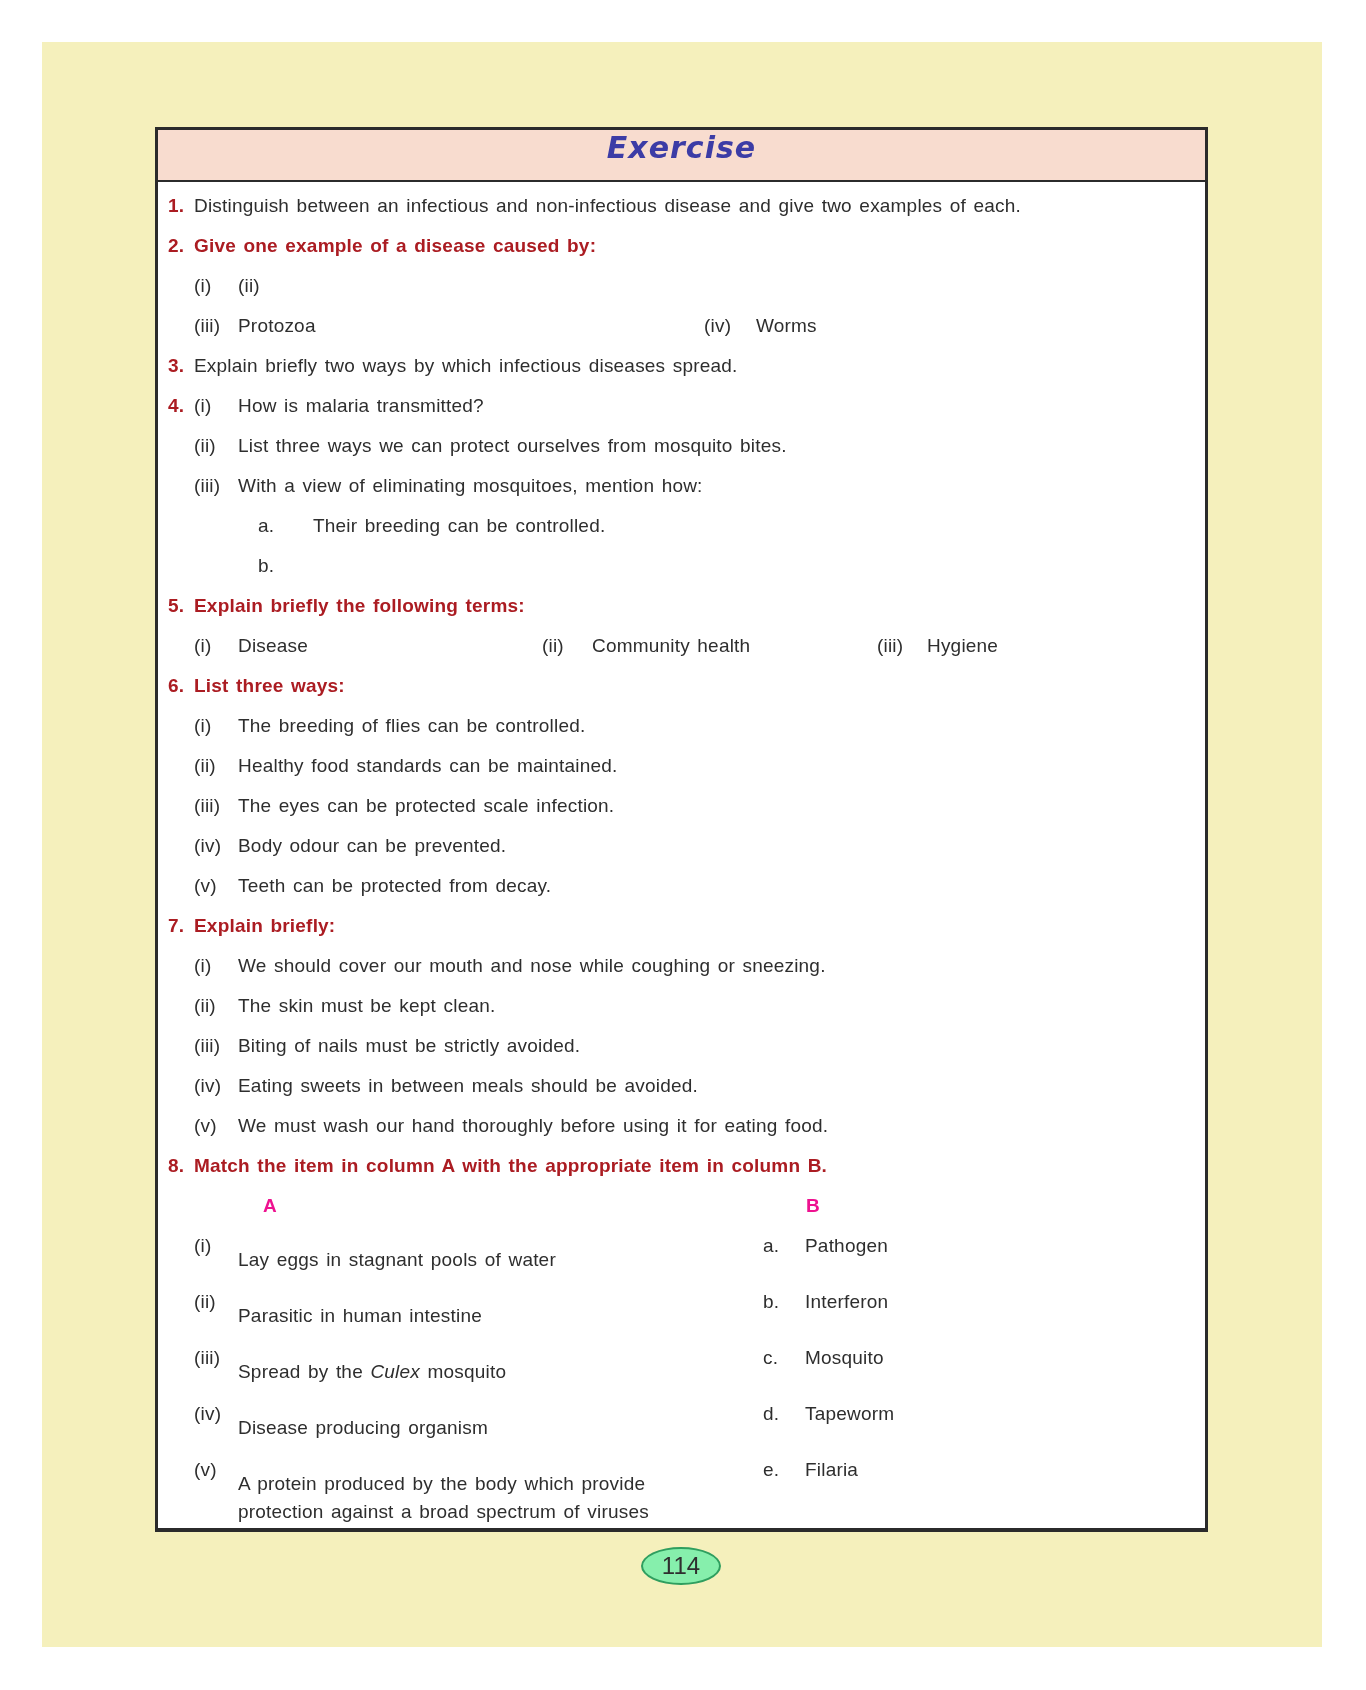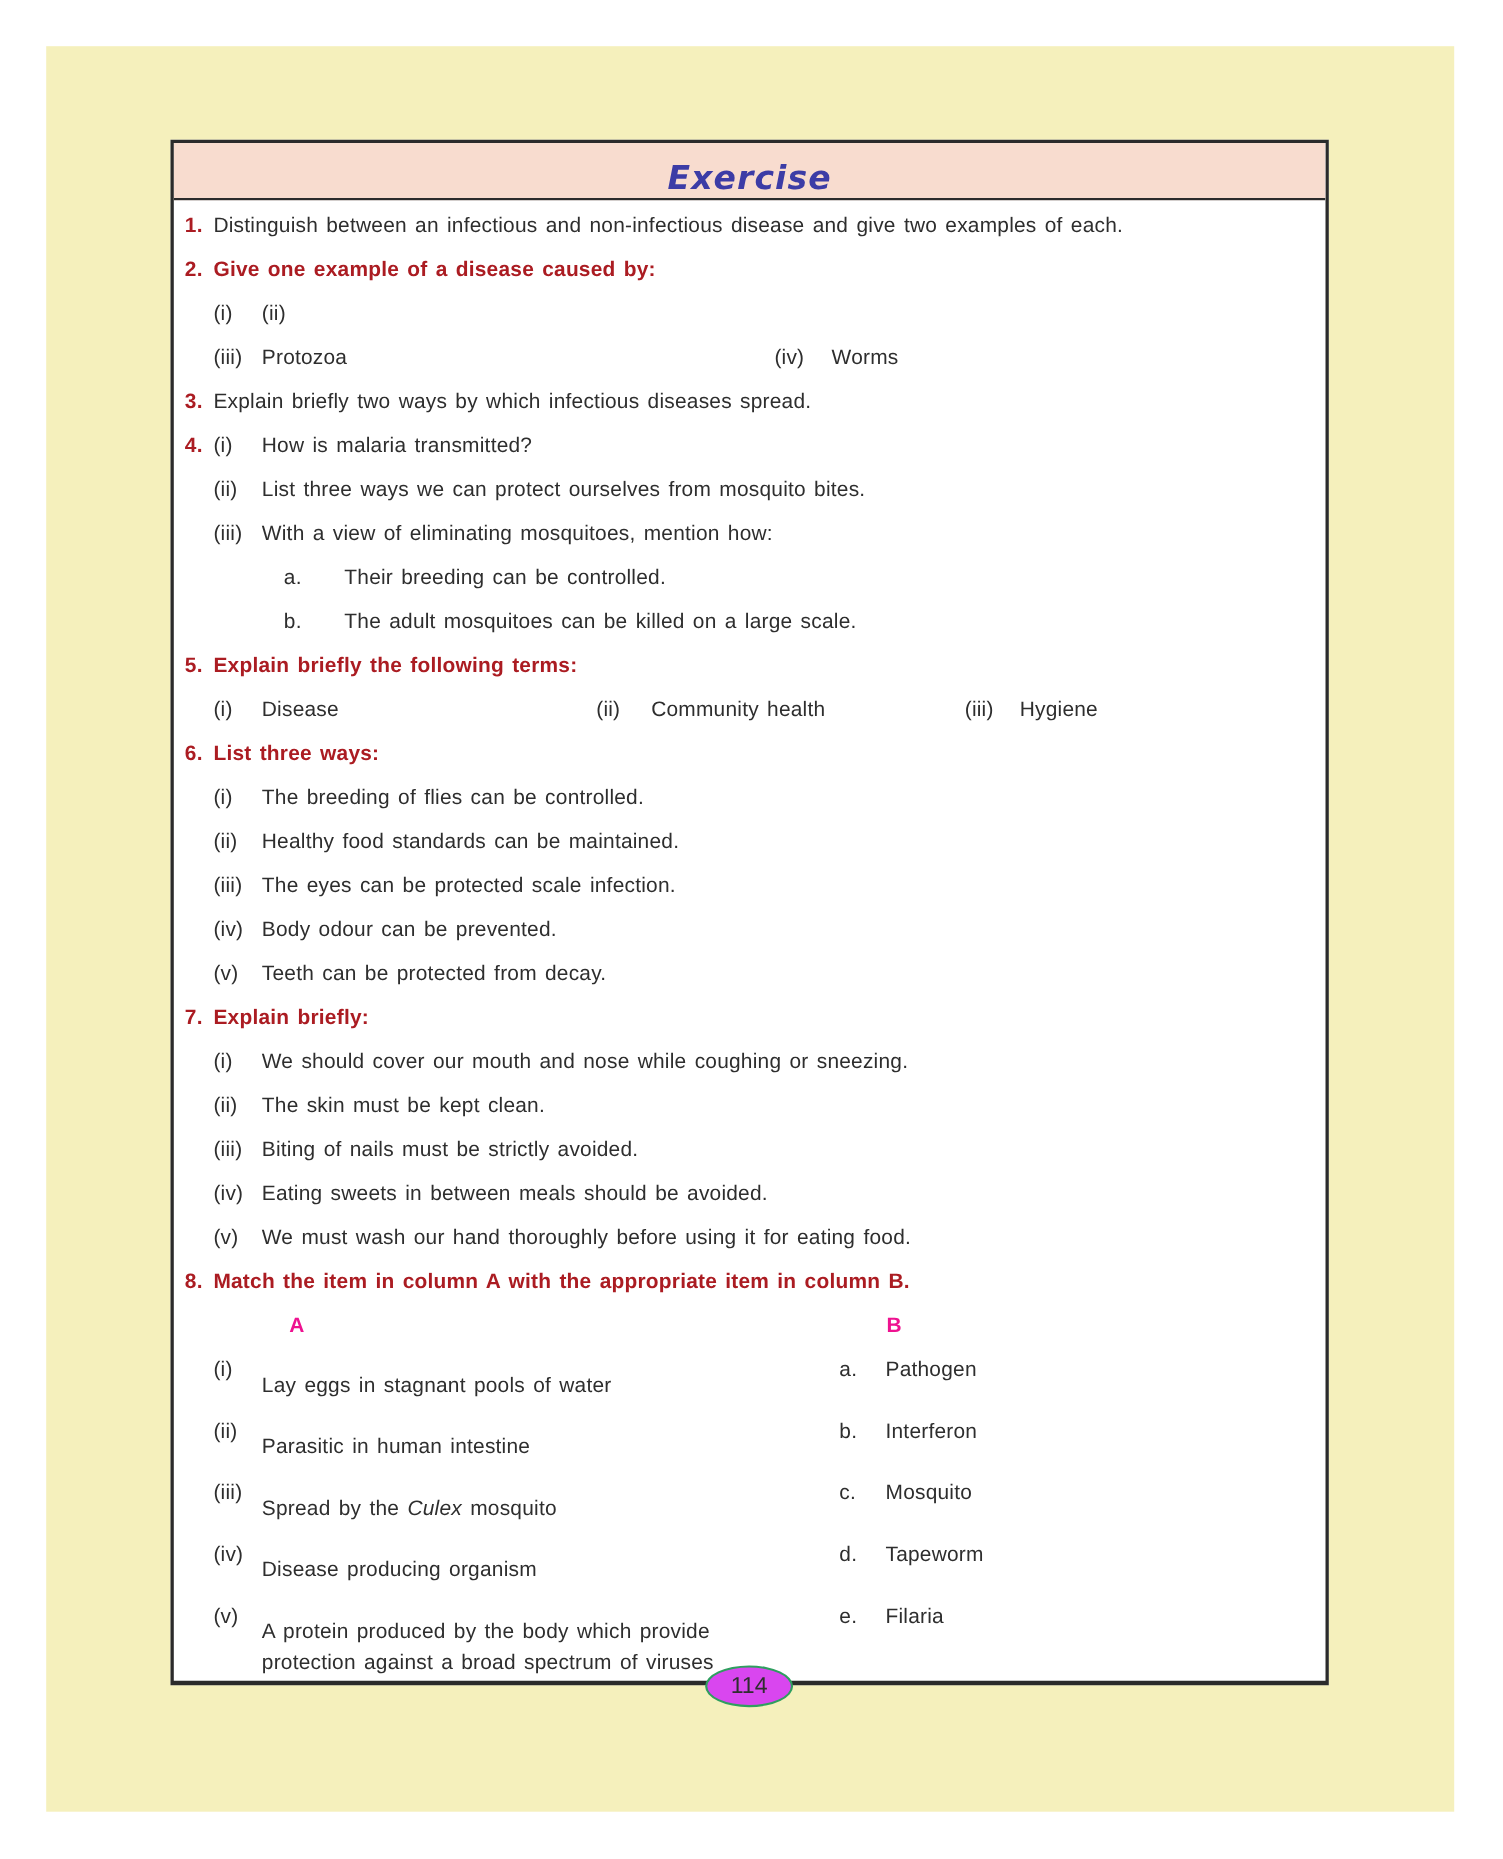--- a/index.html
+++ b/index.html
@@ -26,21 +26,21 @@
     background:#ffffff;
     border:3px solid #2b2b2b;
     border-bottom-width:4px;
     box-sizing:border-box;
     overflow:hidden;
   }
   .exercise-header {
     height:50px;
     background:#f8dccf;
     border-bottom:2px solid #2b2b2b;
-    display:flex; align-items:flex-end; justify-content:center;
+    display:flex; align-items:flex-start; justify-content:center;
   }
   .exercise-title {
     font-family:"DejaVu Sans", sans-serif;
     font-size:30px; font-weight:bold; font-style:italic;
     color:#3c3ca6;
     letter-spacing:1px;
   }
   .exercise-body {
     padding:12px 18px 0 0;
     font-size:19px;
@@ -57,28 +57,28 @@
   .subsub-row { display:grid; grid-template-columns:55px 1fr; padding-left:100px; }
   .pair-row { display:grid; grid-template-columns:44px 466px 52px 1fr; padding-left:36px; }
   .triple-row { display:grid; grid-template-columns:44px 304px 50px 285px 50px 1fr; padding-left:36px; }
   .ab-header-row { display:grid; grid-template-columns:543px 1fr; padding-left:105px; }
   .ab-label { color:#ee1290; font-weight:bold; }
   .match-row { display:grid; grid-template-columns:44px 525px 42px 1fr; padding-left:36px; }
   .match-a { max-width:440px; line-height:28px;margin-top:12px; }
   .italic { font-style:italic; }
   .page-number-badge {
     position:absolute;
-    left:641px; top:1514px;
+    left:641px; top:1547px;
     width:80px; height:38px;
-    background:#d946ef;
+    background:#86efac;
     border:2px solid #2f9e5f;
     border-radius:50%;
     box-sizing:border-box;
     display:flex; align-items:center; justify-content:center;
-    font-size:21px; color:#2e2e2e;
+    font-size:24px; color:#2e2e2e;
   }
 </style>
 </head>
 <body>
 
 <div class="page">
   <div class="paper"></div>
 
   <div class="exercise-box">
     <div class="exercise-header">
@@ -124,21 +124,20 @@
       <div class="row sub-row">
         <span>(iii)</span>
         <span>With a view of eliminating mosquitoes, mention how:</span>
       </div>
       <div class="row subsub-row">
         <span>a.</span>
         <span>Their breeding can be controlled.</span>
       </div>
       <div class="row subsub-row">
         <span>b.</span>
-        <span>The adult mosquitoes can be killed on a large scale.</span>
       </div>
 
       <div class="row q-row">
         <span class="qno">5.</span>
         <span class="q-heading">Explain briefly the following terms:</span>
       </div>
       <div class="row triple-row">
         <span>(i)</span>
         <span>Disease</span>
         <span>(ii)</span>

